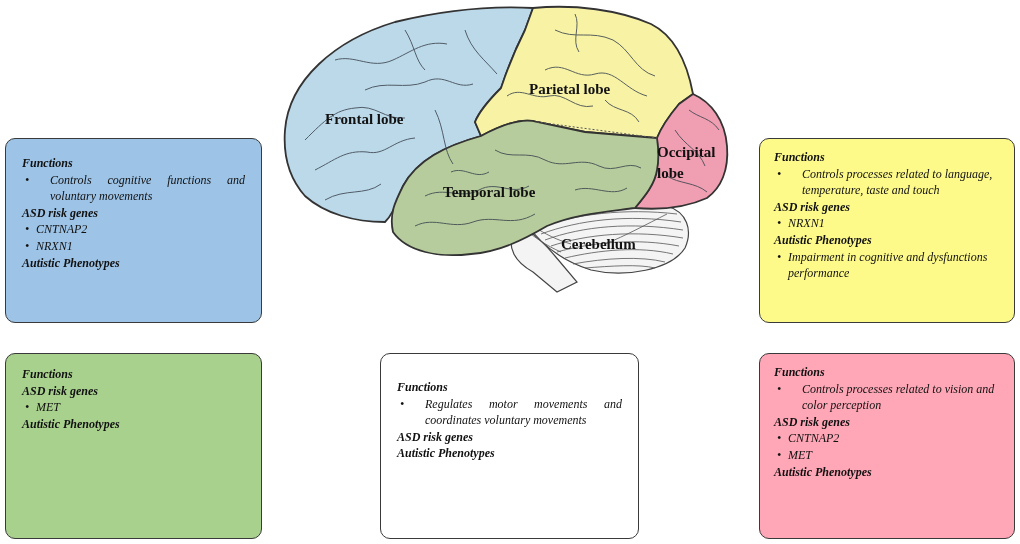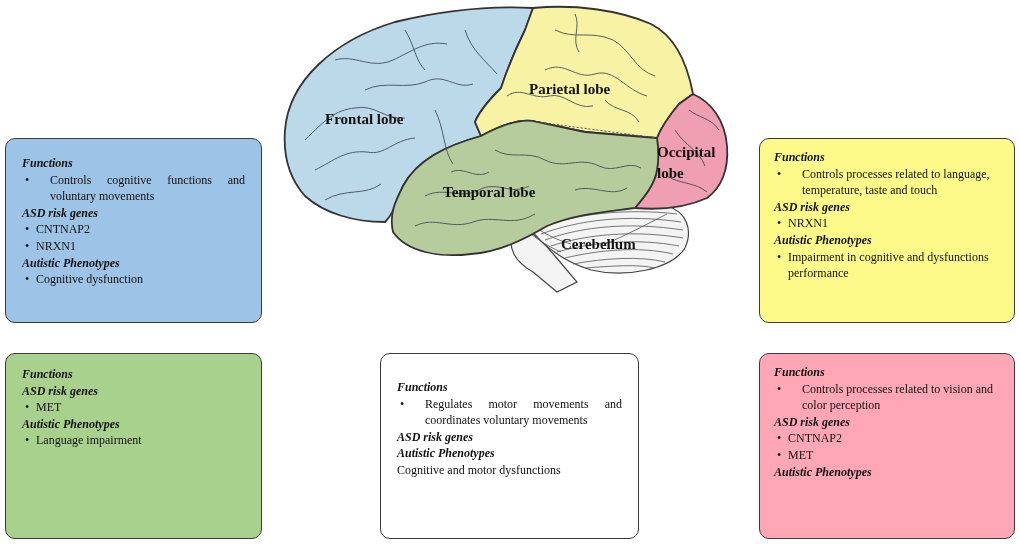--- a/index.html
+++ b/index.html
@@ -1,21 +1,21 @@
 <!DOCTYPE html>
 <html><head>
 <meta charset="utf-8">
 <style>
   html, body { margin: 0; padding: 0; background: #ffffff; }
   body { width: 1020px; height: 544px; position: relative; overflow: hidden;
          font-family: "Liberation Serif", "DejaVu Serif", serif; color: #111; }
   .box { position: absolute; border: 1.3px solid #3a3a3a; border-radius: 10px;
          box-sizing: border-box; font-size: 12px; line-height: 16.6px; }
   .box .head { font-weight: bold; font-style: italic; }
-  .box .item { position: relative; padding-left: 14px; }
+  .box .item { position: relative; padding-left: 14px; font-style: italic; }
   .box .item::before { content: "\2022"; position: absolute; left: 3px; top: 0; }
   .box .item.wide { padding-left: 28px; }
   .box .plain { padding-left: 0; }
   .box .justify { text-align: justify; }
   #box-frontal   { left: 5px;   top: 138px; width: 257px; height: 185px; background: #9dc3e6; padding: 16px 16px 0 16px; }
   #box-parietal  { left: 759px; top: 138px; width: 256px; height: 185px; background: #fefa8a; padding: 10px 14px 0 14px; }
   #box-temporal  { left: 5px;   top: 353px; width: 257px; height: 186px; background: #a9d18e; padding: 12px 16px 0 16px; }
   #box-cerebellum{ left: 380px; top: 353px; width: 259px; height: 186px; background: #ffffff; padding: 25px 16px 0 16px; }
   #box-occipital { left: 759px; top: 353px; width: 256px; height: 186px; background: #ffa7b7; padding: 10px 14px 0 14px; }
   #brain { position: absolute; left: 275px; top: 0; width: 470px; height: 300px; }
@@ -86,46 +86,43 @@
   <text class="lobe-label" x="286" y="249">Cerebellum</text>
 </svg>
 
 <div class="box" id="box-frontal" style="background: rgb(157, 195, 230);">
   <div class="head">Functions</div>
   <div class="item wide justify">Controls cognitive functions and voluntary movements</div>
   <div class="head">ASD risk genes</div>
   <div class="item">CNTNAP2</div>
   <div class="item">NRXN1</div>
   <div class="head">Autistic Phenotypes</div>
-  <div class="item">Cognitive  dysfunction</div>
 </div>
 
 <div class="box" id="box-parietal" style="background: rgb(254, 250, 138);">
   <div class="head">Functions</div>
   <div class="item wide">Controls processes related to language, temperature, taste and touch</div>
   <div class="head">ASD risk genes</div>
   <div class="item">NRXN1</div>
   <div class="head">Autistic Phenotypes</div>
   <div class="item">Impairment in cognitive and dysfunctions performance</div>
 </div>
 
 <div class="box" id="box-temporal" style="background: rgb(169, 209, 142);">
   <div class="head">Functions</div>
   <div class="head">ASD risk genes</div>
   <div class="item">MET</div>
   <div class="head">Autistic Phenotypes</div>
-  <div class="item">Language  impairment</div>
 </div>
 
 <div class="box" id="box-cerebellum" style="background: rgb(255, 255, 255);">
   <div class="head">Functions</div>
   <div class="item wide justify">Regulates motor movements and coordinates voluntary movements</div>
   <div class="head">ASD risk genes</div>
   <div class="head">Autistic Phenotypes</div>
-  <div class="plain">Cognitive  and motor  dysfunctions</div>
 </div>
 
 <div class="box" id="box-occipital" style="background: rgb(255, 167, 183);">
   <div class="head">Functions</div>
   <div class="item wide">Controls processes related to vision and color perception</div>
   <div class="head">ASD risk genes</div>
   <div class="item">CNTNAP2</div>
   <div class="item">MET</div>
   <div class="head">Autistic Phenotypes</div>
 </div>

